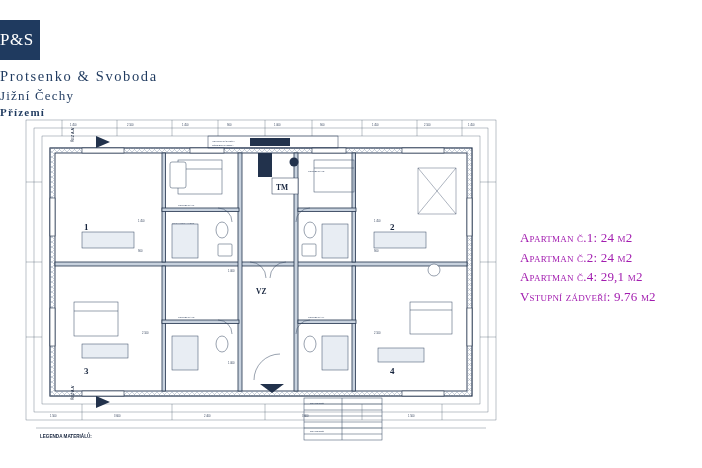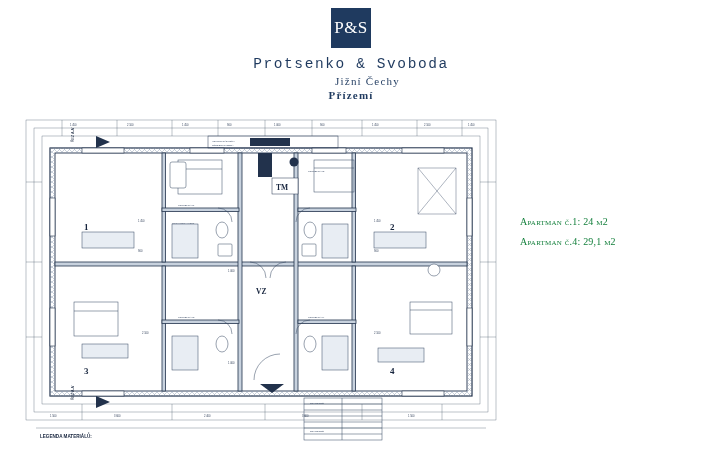--- a/index.html
+++ b/index.html
@@ -4,37 +4,37 @@
 <style>
   html,body{margin:0;padding:0;}
   body{
     width:702px;height:468px;background:#ffffff;
     font-family:"Liberation Serif", serif;
     color:#1b2a44;overflow:hidden;position:relative;
   }
   .page{position:relative;width:702px;height:468px;}
 
   
-  .header{position:absolute;left:0;top:8px;width:702px;text-align:center;}
+  .header{position:absolute;left:0;top:20px;width:702px;}
   .logo-box{
     display:inline-block;width:40px;height:40px;background:#1f3a5f;
     color:#fff;font-family:"Liberation Serif",serif;font-size:17px;
     line-height:40px;letter-spacing:0.5px;
   }
   .brand{
     margin-top:8px;font-size:14.5px;letter-spacing:1.6px;color:#1f3a5f;
-    font-family:Liberation Mono, monospace;
-  }
-  .region{margin-top:3px;font-size:11px;letter-spacing:1.2px;color:#1f3a5f;padding-left:33px;}
+    font-family:Liberation Serif, serif;
+  }
+  .region{margin-top:3px;font-size:13px;letter-spacing:1.2px;color:#1f3a5f;}
   .floor{margin-top:2px;font-size:11px;letter-spacing:1.2px;color:#1f3a5f;font-weight:bold;}
 
   
   .legend{
-    position:absolute;left:520px;top:212px;width:180px;
-    font-size:10px;line-height:19.5px;color:#15803d;
+    position:absolute;left:520px;top:228px;width:180px;
+    font-size:13px;line-height:19.5px;color:#a21caf;
     font-variant:small-caps;
     letter-spacing:0.2px;
   }
   .legend div{white-space:nowrap;}
 
   
   .plan{position:absolute;left:22px;top:112px;width:478px;height:330px;}
   .plan svg{display:block;}
 
   .dimtxt{font-family:"Liberation Sans",sans-serif;font-size:2.6px;fill:#2a3a55;}
@@ -51,21 +51,23 @@
 
   <div class="header">
     <div class="logo-box">P&amp;S</div>
     <div class="brand">Protsenko &amp; Svoboda</div>
     <div class="region">Jižní Čechy</div>
     <div class="floor">Přízemí</div>
   </div>
 
   <div class="legend">
     <div>Apartman č.1: 24 m2</div>
+    <div>Apartman č.2: 24 m2</div>
     <div>Apartman č.4: 29,1 m2</div>
+    <div>Vstupní zádveří: 9.76 m2</div>
   </div>
 
   <div class="plan">
     <svg viewBox="0 0 478 330" width="478" height="330" xmlns="http://www.w3.org/2000/svg">
       <defs>
         <pattern id="hatch" width="4" height="4" patternTransform="rotate(45)" patternUnits="userSpaceOnUse">
           <line x1="0" y1="0" x2="0" y2="4" stroke="#7c8 da0" stroke-width="0.8"></line>
         </pattern>
         <pattern id="hatch45" width="3.2" height="3.2" patternTransform="rotate(45)" patternUnits="userSpaceOnUse">
           <line x1="0" y1="0" x2="0" y2="3.2" stroke="#8392a6" stroke-width="0.7"></line>

